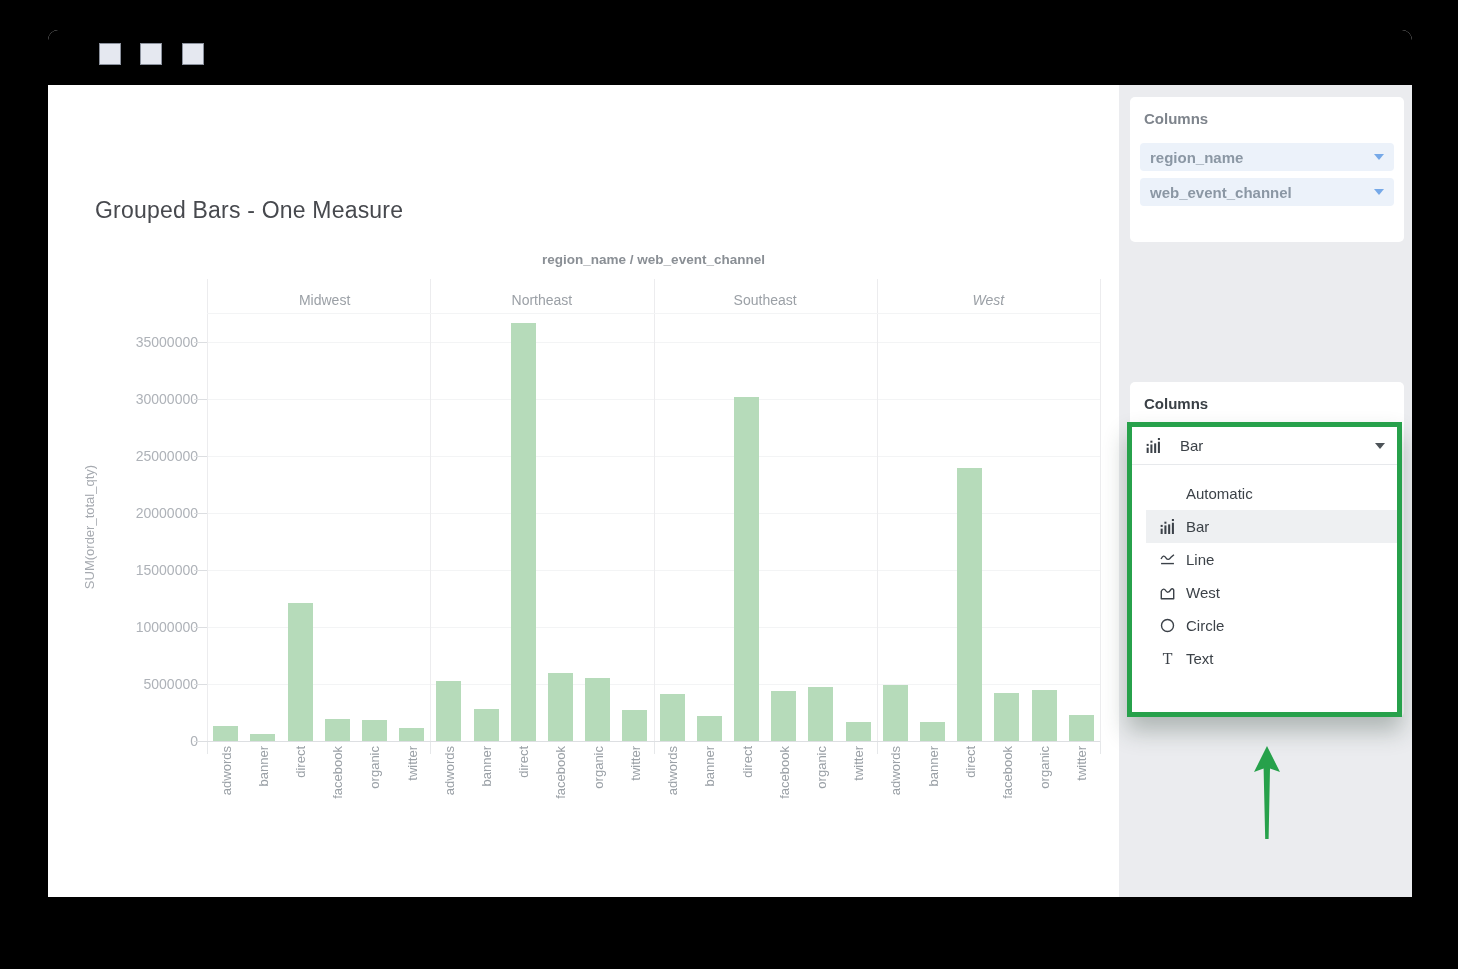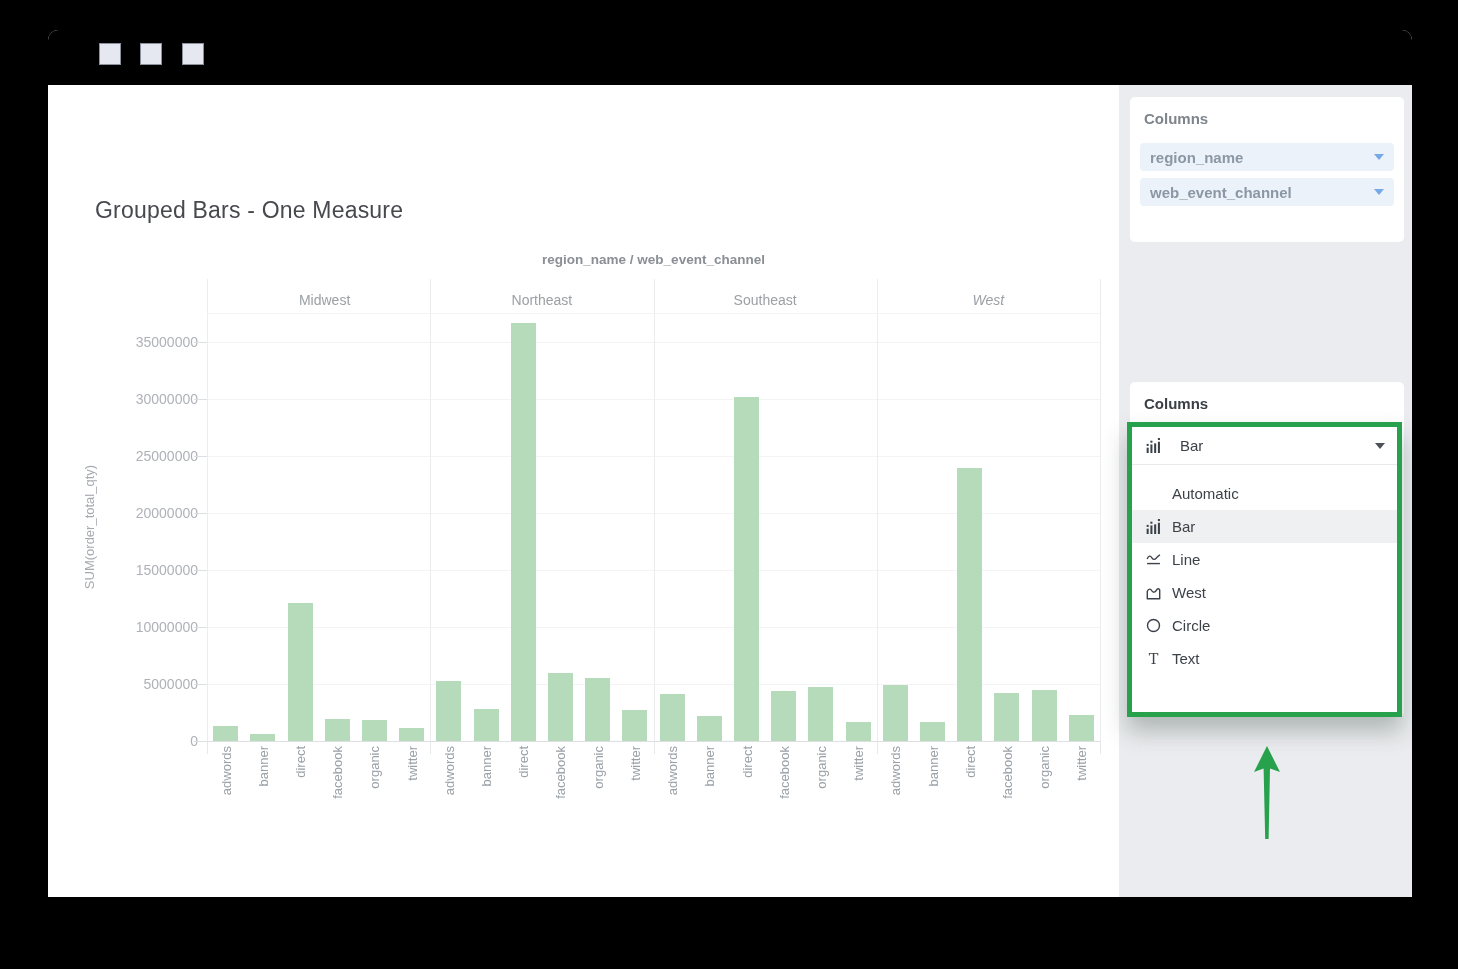--- a/index.html
+++ b/index.html
@@ -52,21 +52,21 @@
   .caret.dark { border-top-color:#4d5358; }
 
   
   #layers-dropdown { position:absolute; left:8px; top:337px; width:275px; height:295px;
                      background:#fff; border:5px solid #27a14b;
                      box-shadow:0 14px 22px rgba(35,60,45,.30); }
   #layer-select { position:relative; height:38px; display:flex; align-items:center;
                   padding-left:14px; border-bottom:1px solid #e7e9ec; }
   #layer-select .opt-icon { margin-right:8px; }
   #layer-select .caret { top:16px; right:12px; }
-  #layer-options { padding-top:12px; }
+  #layer-options { padding-top:12px;margin-left:14px; }
   .opt-row { position:relative; height:33px; display:flex; align-items:center; padding-left:14px; }
   .opt-row.hl { background:#eef0f2; }
   .opt-icon { width:18px; height:15px; display:inline-flex; align-items:center; }
   .opt-label { margin-left:8px; font-size:15px; font-weight:500; color:#3c4248; }
   #layer-select .opt-label { margin-left:8px; }
 
   #annotation-arrow { position:absolute; left:131px; top:660px; }
 </style>
 </head>
 <body>

